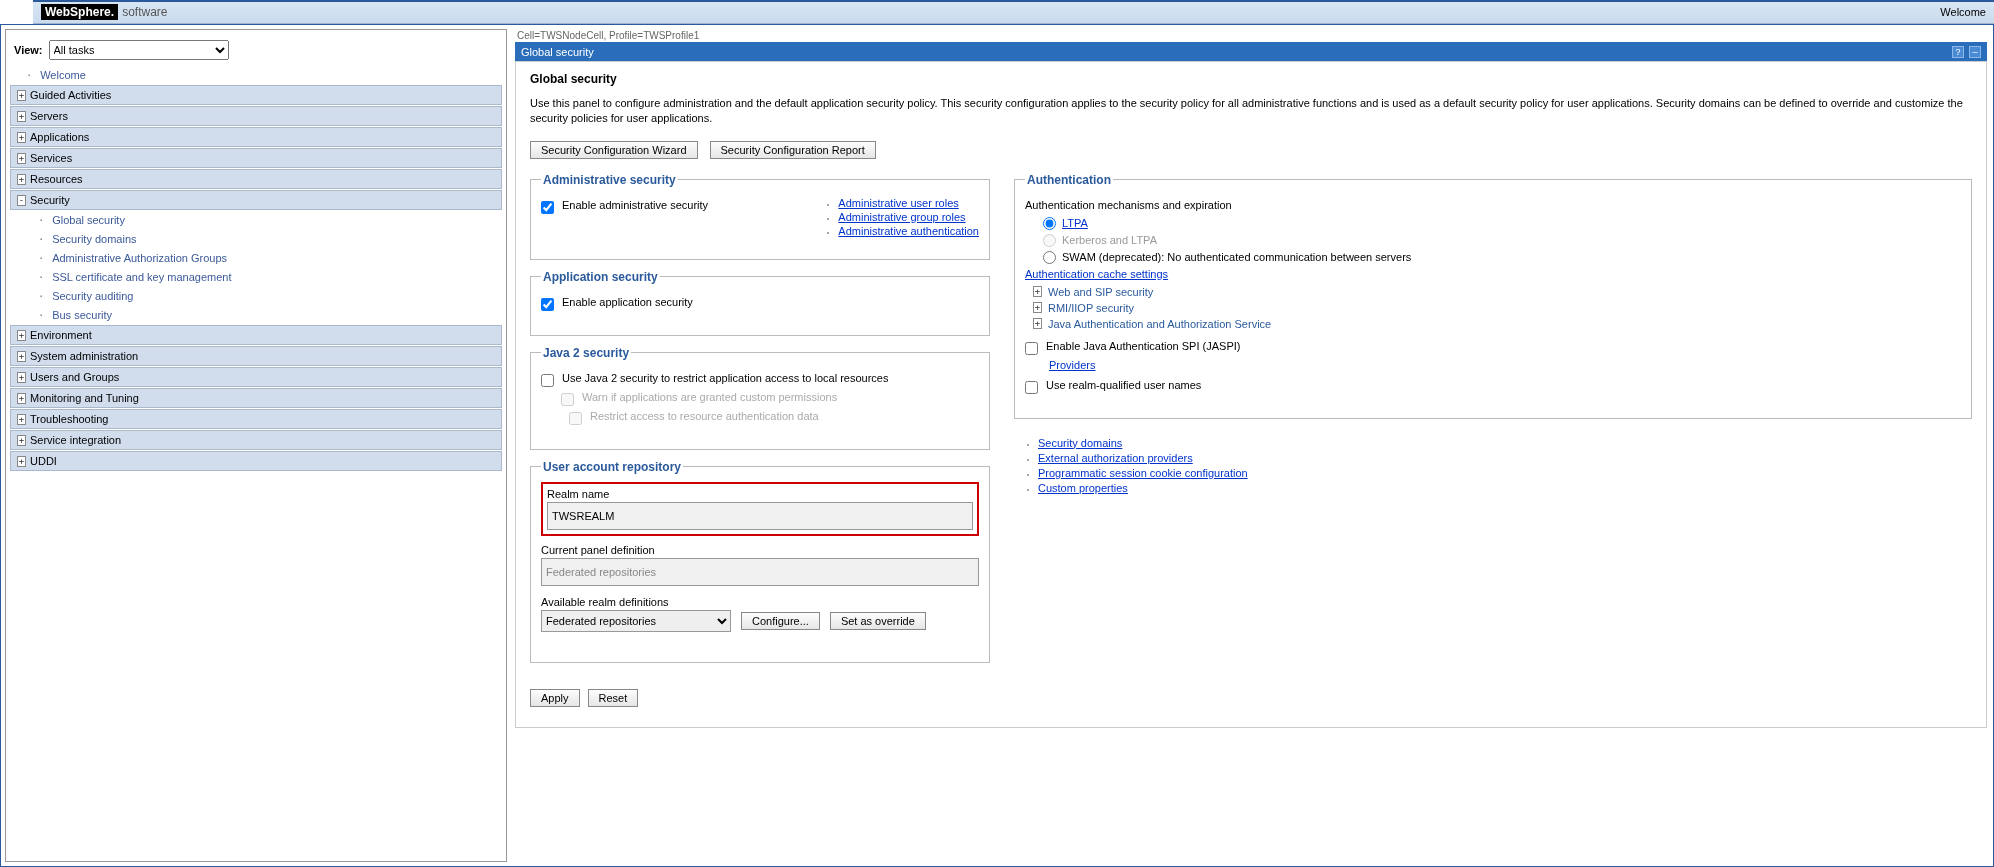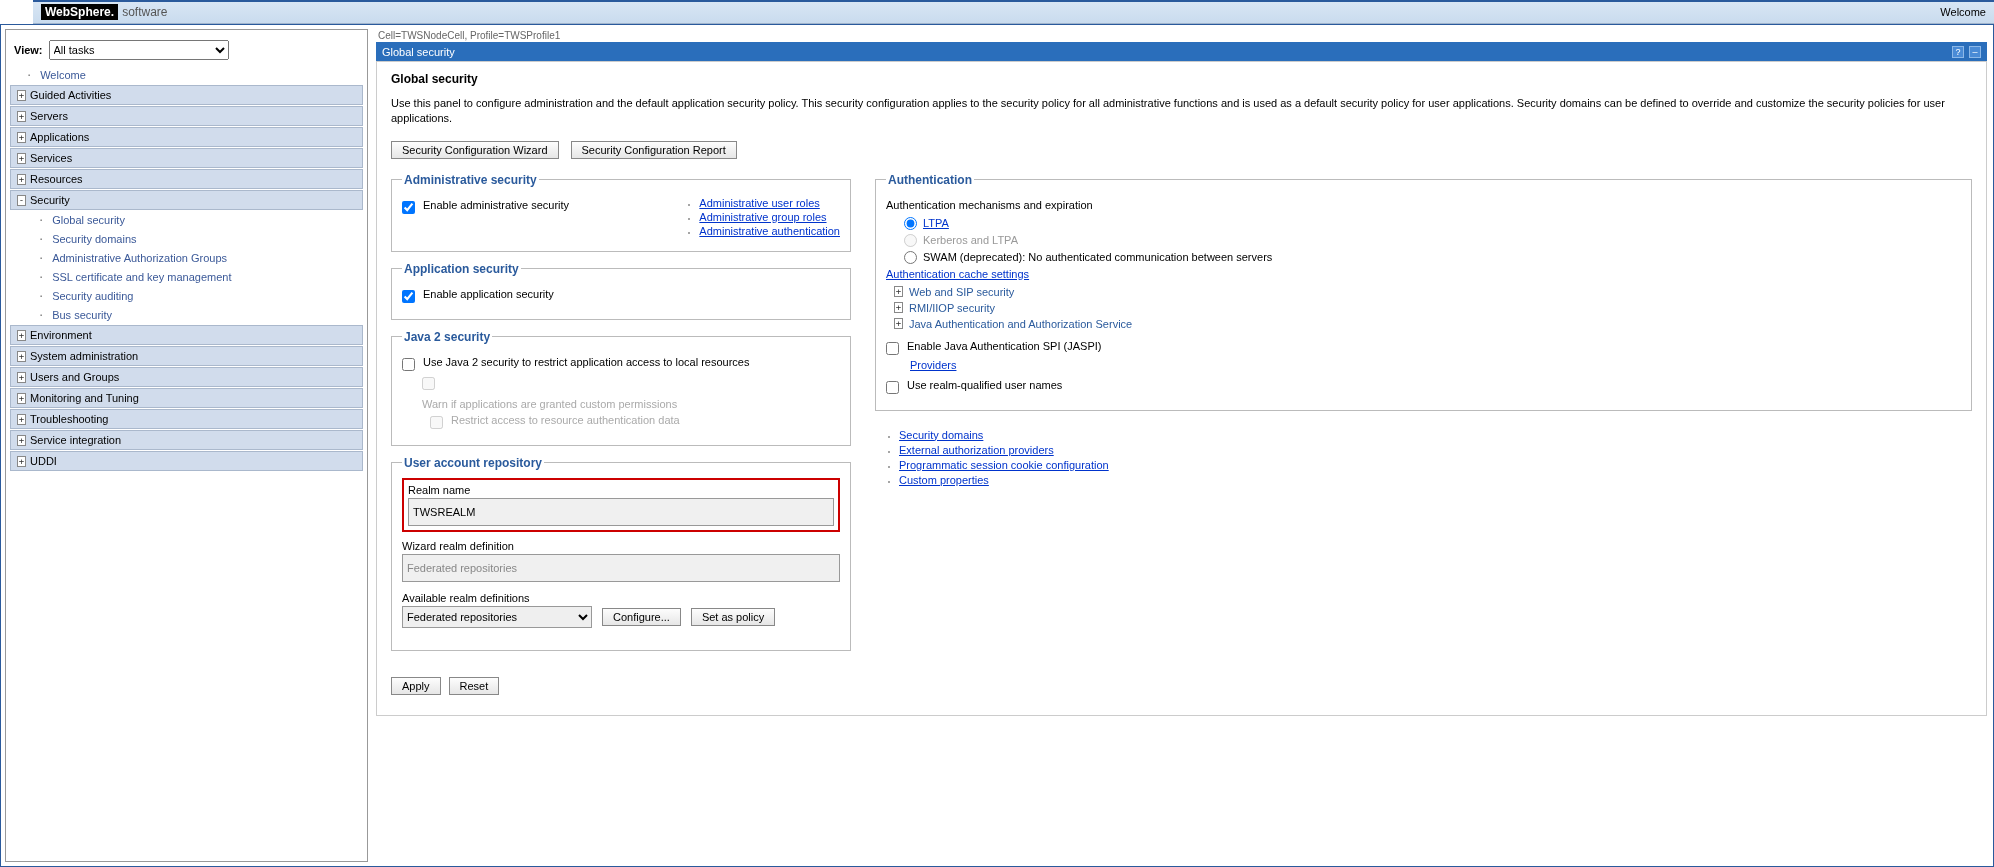--- a/index.html
+++ b/index.html
@@ -18,21 +18,21 @@
     height: 24px;
     margin-left: 33px;
   }
   .logo-wrap { display: flex; align-items: center; gap: 4px; }
   .logo-black { background: #000; color: #fff; font-weight: bold; padding: 1px 4px; font-size: 12px; }
   .logo-suffix { color: #555; font-size: 12px; }
 
   
   .main-wrap { display: flex; height: calc(100vh - 24px); border: 1px solid #2a5a9c; }
   .sidebar {
-    width: 363px;
+    width: 502px;
     border-right: 1px solid #999;
     background: #fff;
     padding: 4px;
     overflow-y: auto;
     border: 1px solid #999;
     margin: 4px 2px 4px 4px;
   }
   .content {
     flex: 1;
     padding: 4px 6px;
@@ -91,21 +91,21 @@
     cursor: pointer;
   }
   .btn-row { display: flex; gap: 12px; margin-bottom: 14px; }
 
   .columns { display: flex; gap: 24px; align-items: flex-start; }
   .col-left { width: 460px; }
   .col-right { flex: 1; }
 
   fieldset.section {
     border: 1px solid #bbb;
-    padding: 8px 10px 12px 10px;
+    padding: 8px 10px 20px 10px;
     margin-bottom: 10px;
   }
   fieldset.section > legend {
     color: #2a5a9c;
     font-weight: bold;
     font-size: 12px;
     padding: 0 2px;
   }
   .chk-row { display: flex; align-items: flex-start; gap: 8px; margin: 4px 0; }
   .chk-row input[type=checkbox] { margin-top: 2px; }
@@ -288,50 +288,50 @@
               <label>Enable application security</label>
             </div>
           </fieldset>
 
           <fieldset class="section">
             <legend>Java 2 security</legend>
             <div class="chk-row">
               <input type="checkbox" style="">
               <label>Use Java 2 security to restrict application access to local resources</label>
             </div>
-            <div class="chk-row disabled" style="margin-left:20px;flex-direction:column;">
+            <div class="chk-row disabled" style="margin-left:20px;">
               <input type="checkbox" disabled="" style="">
               <label>Warn if applications are granted custom permissions</label>
             </div>
             <div class="chk-row disabled" style="margin-left:28px;">
               <input type="checkbox" disabled="" style="">
               <label>Restrict access to resource authentication data</label>
             </div>
           </fieldset>
 
           <fieldset class="section">
             <legend>User account repository</legend>
             <div class="realm-highlight">
               <div class="field-block" style="margin-bottom:0;">
                 <label>Realm name</label>
                 <input type="text" value="TWSREALM" style="">
               </div>
             </div>
             <div class="field-block">
-              <label>Wizard realm definition</label>
+              <label>Current panel definition</label>
               <input type="text" readonly="" value="Federated repositories" style="">
             </div>
             <div class="field-block">
               <label>Available realm definitions</label>
               <div style="display:flex; gap:10px; align-items:center;">
                 <select class="combo">
                   <option>Federated repositories</option>
                 </select>
                 <button class="btn">Configure...</button>
-                <button class="btn">Set as policy</button>
+                <button class="btn">Set as override</button>
               </div>
             </div>
           </fieldset>
         </div>
 
         <div class="col-right">
           <fieldset class="section auth-section">
             <legend>Authentication</legend>
             <div class="subhead">Authentication mechanisms and expiration</div>
 

